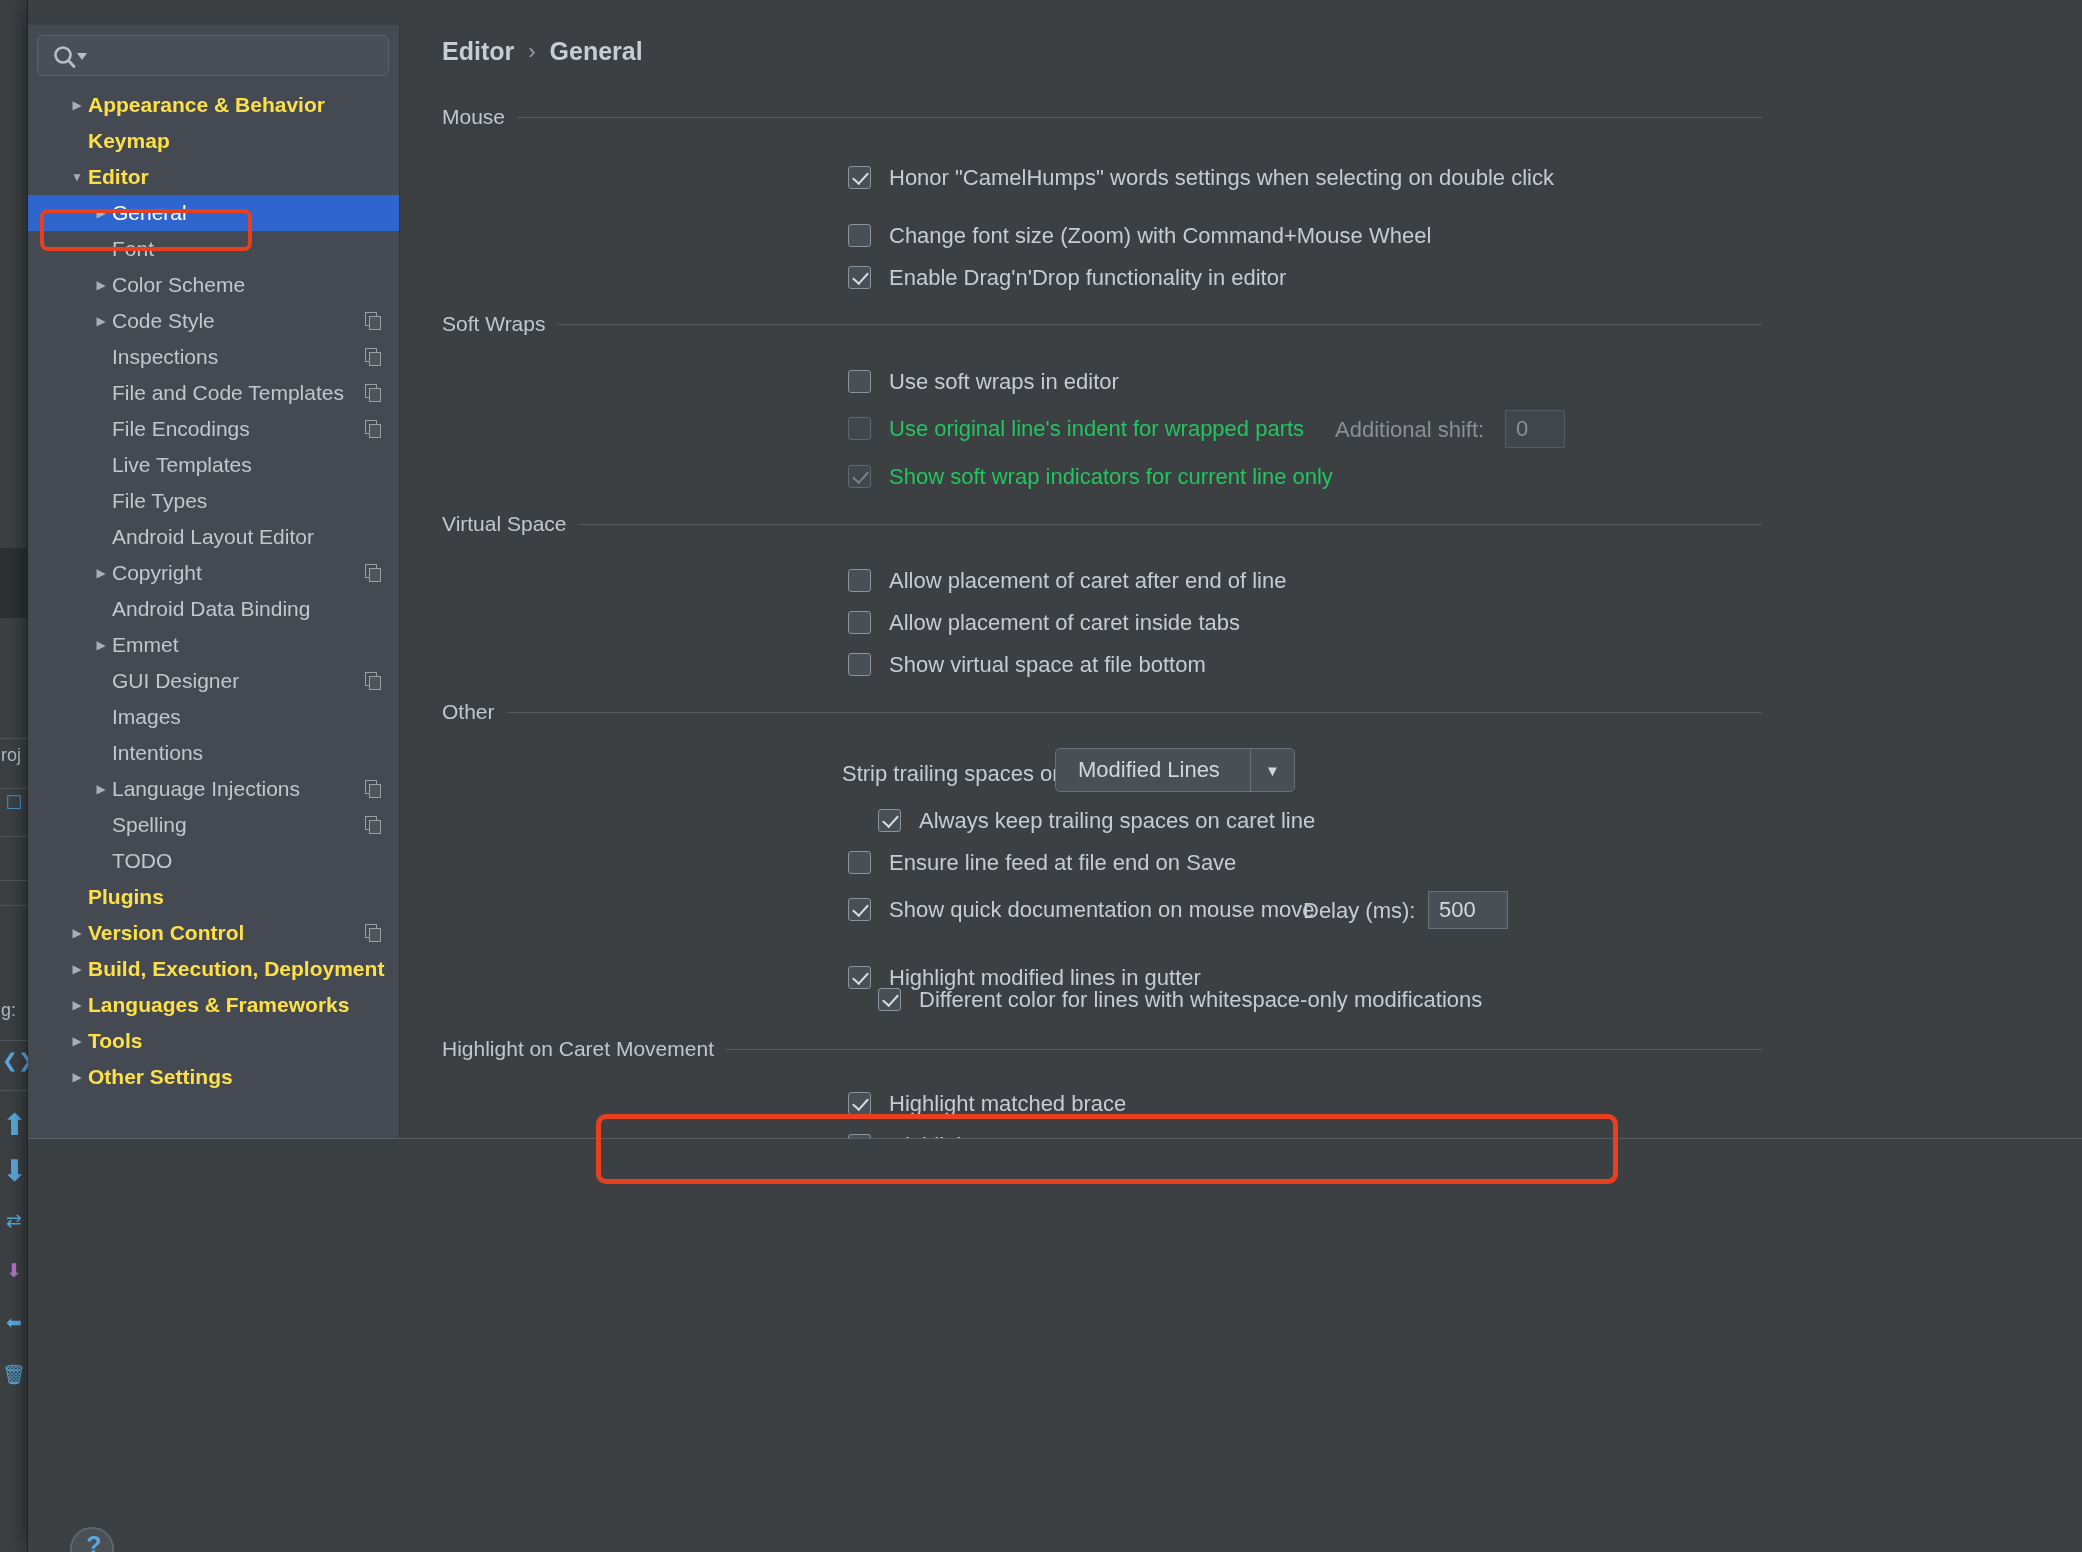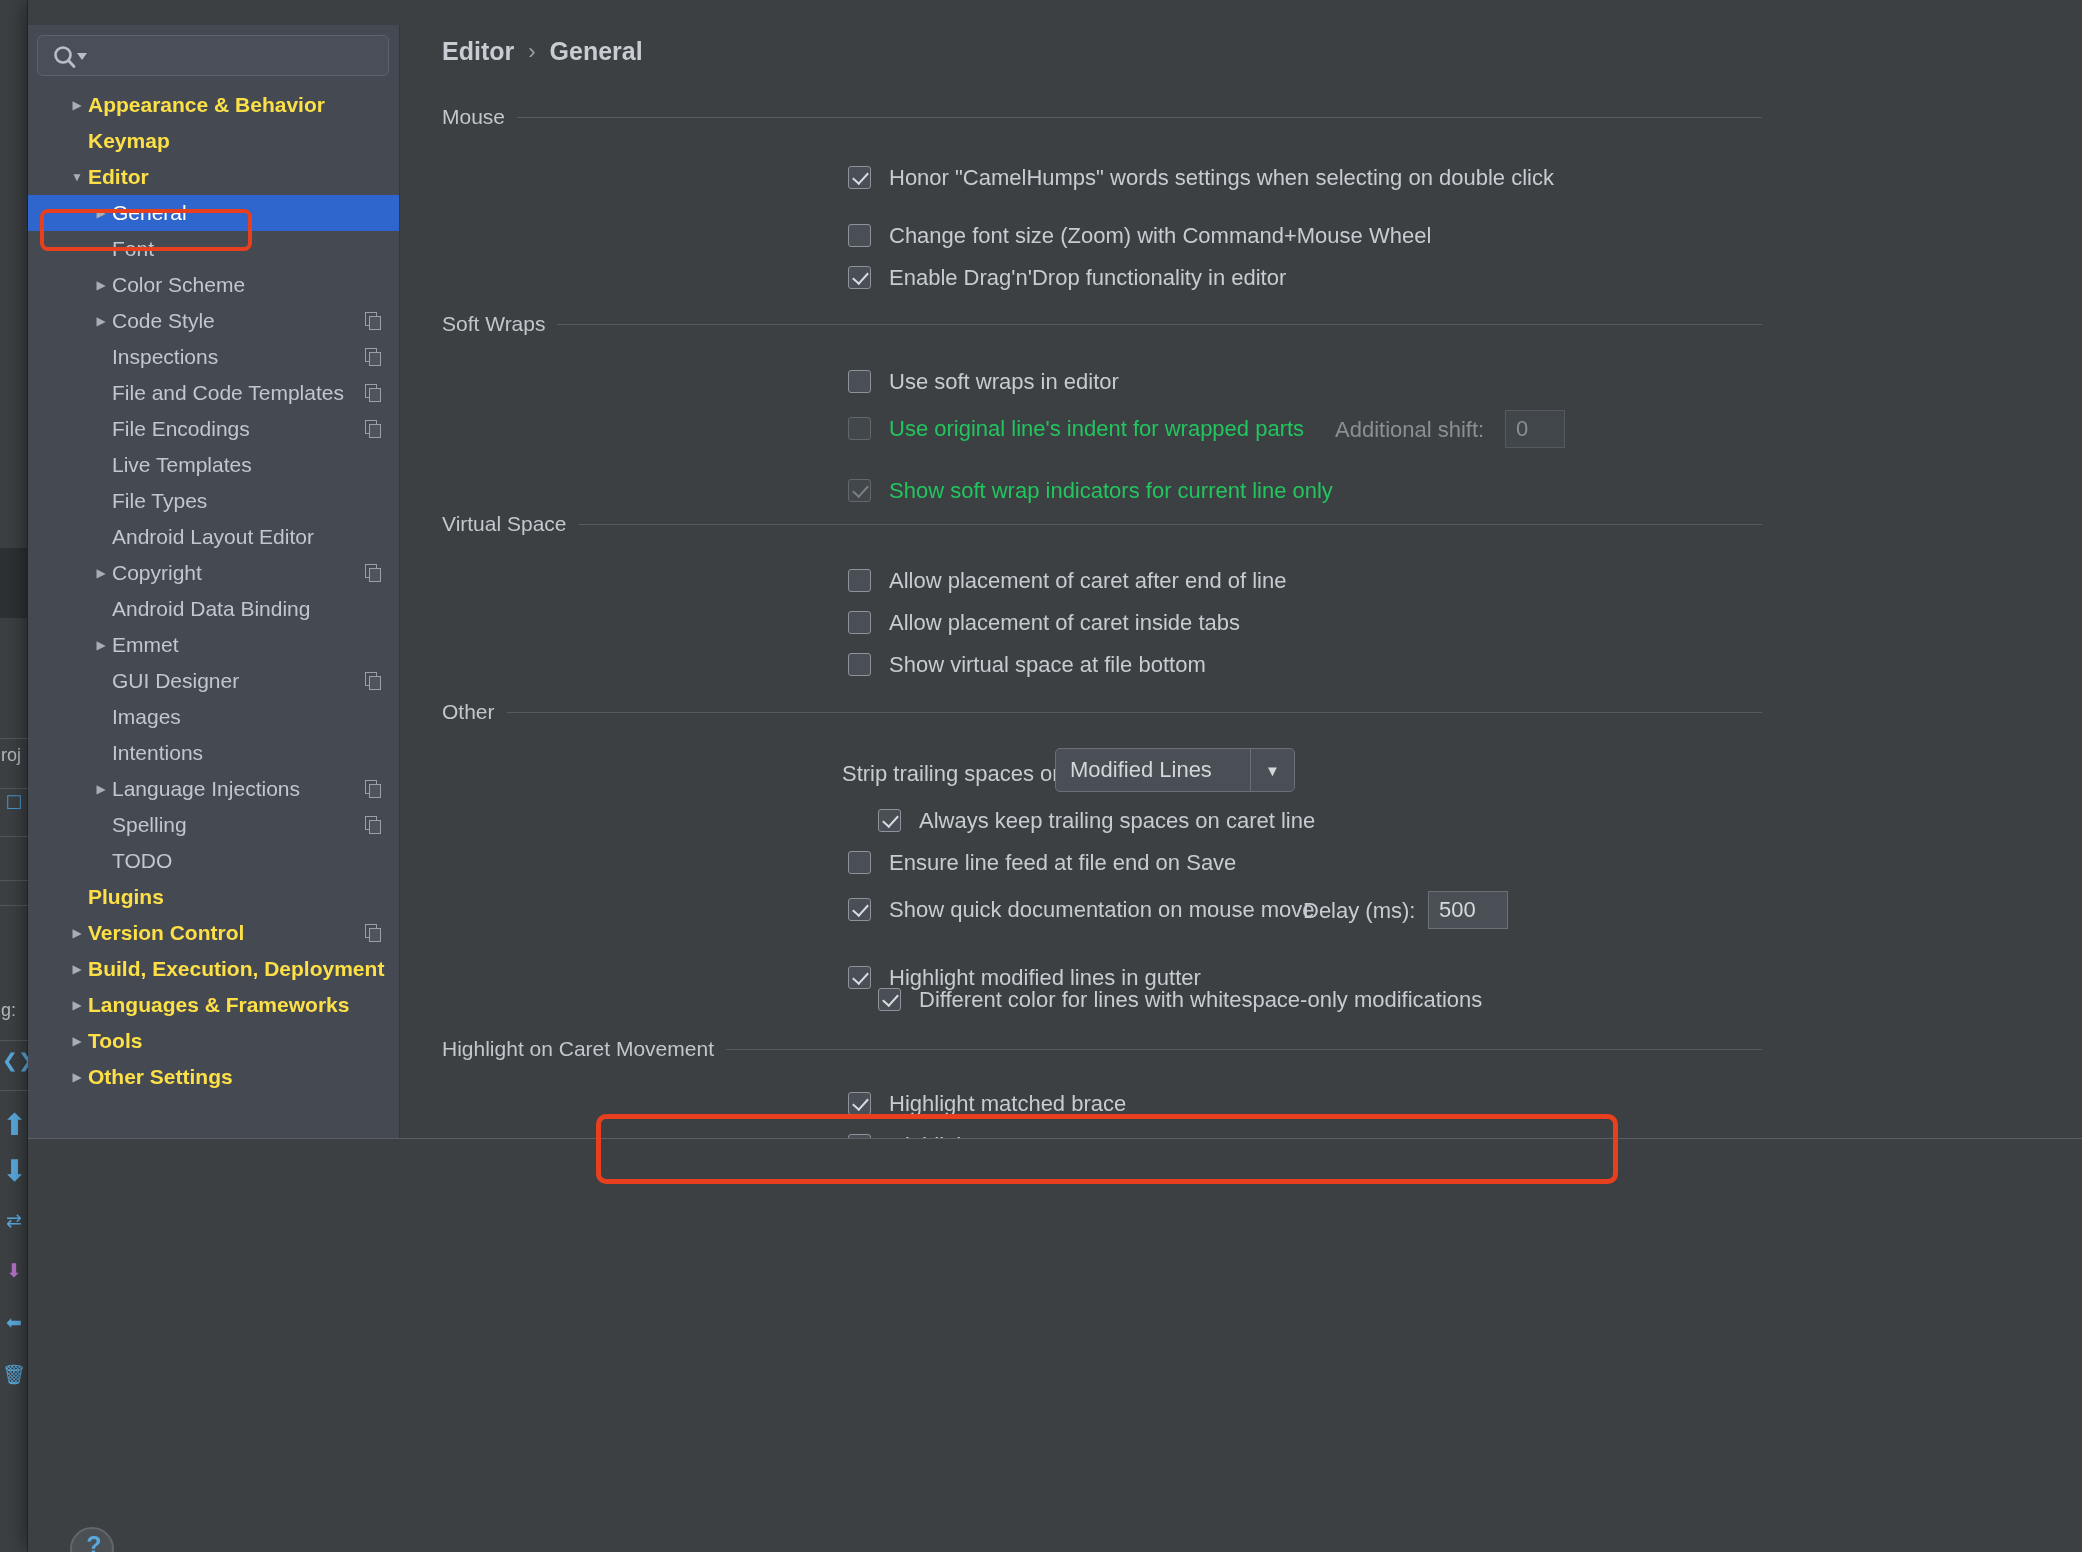--- a/index.html
+++ b/index.html
@@ -221,21 +221,21 @@
 
   #combo-strip {
     position: absolute; left: 1365px; top: 972px;
     width: 240px; height: 44px;
     background: #4a4f55;
     border: 1px solid #6a7077;
     border-radius: 5px;
     display: flex; align-items: center;
   }
   #combo-strip .combo-value {
-    flex: 1 1 auto; padding-left: 14px;
+    flex: 1 1 auto; padding-left: 22px;
     font-size: 22px; color: #d2d7dc;
     white-space: nowrap;
   }
   #combo-strip .combo-arrow {
     width: 44px; height: 42px;
     border-left: 1px solid #6a7077;
     display: flex; align-items: center; justify-content: center;
     color: #d2d7dc; font-size: 15px;
   }
 
@@ -533,21 +533,21 @@
     <div class="row" style="left:448px;top:342px;">
       <span class="cb"></span>
       <span class="cb-label">Use soft wraps in editor</span>
     </div>
     <div class="row" style="left:448px;top:389px;">
       <span class="cb dim"></span>
       <span class="cb-label dim">Use original line's indent for wrapped parts</span>
     </div>
     <div class="plain-label dim" style="position:absolute;left:935px;top:390px;">Additional shift:</div>
     <input class="numfield dim" style="position: absolute; left: 1105px; top: 385px; width: 60px; height: 38px;" readonly="" value="0">
-    <div class="row" style="left:448px;top:451px;justify-content:flex-end;">
+    <div class="row" style="left:448px;top:437px;justify-content:flex-end;">
       <span class="cb dim checked"></span>
       <span class="cb-label dim">Show soft wrap indicators for current line only</span>
     </div>
 
     <div class="section" style="top:485px;">
       <div class="section-head">
         <span class="stitle">Virtual Space</span>
         <span class="sline"></span>
       </div>
     </div>

